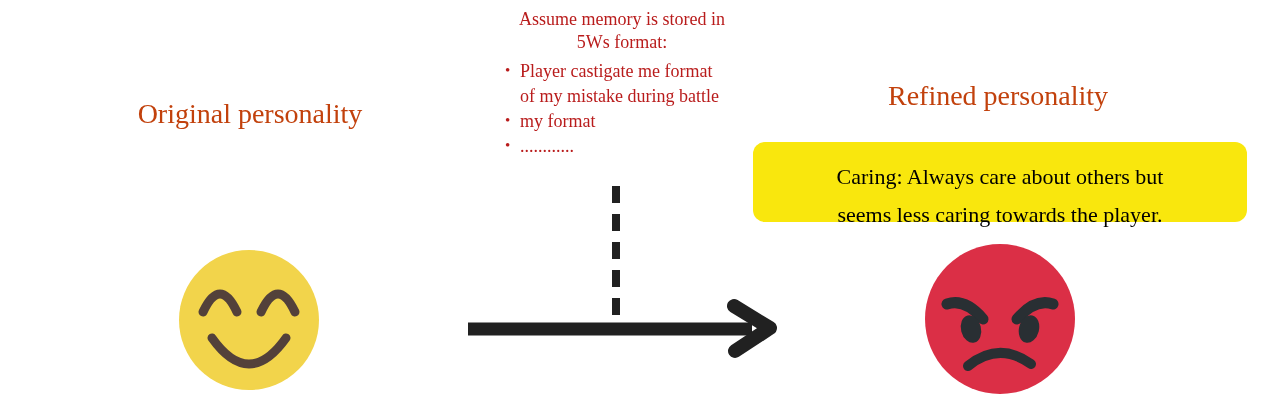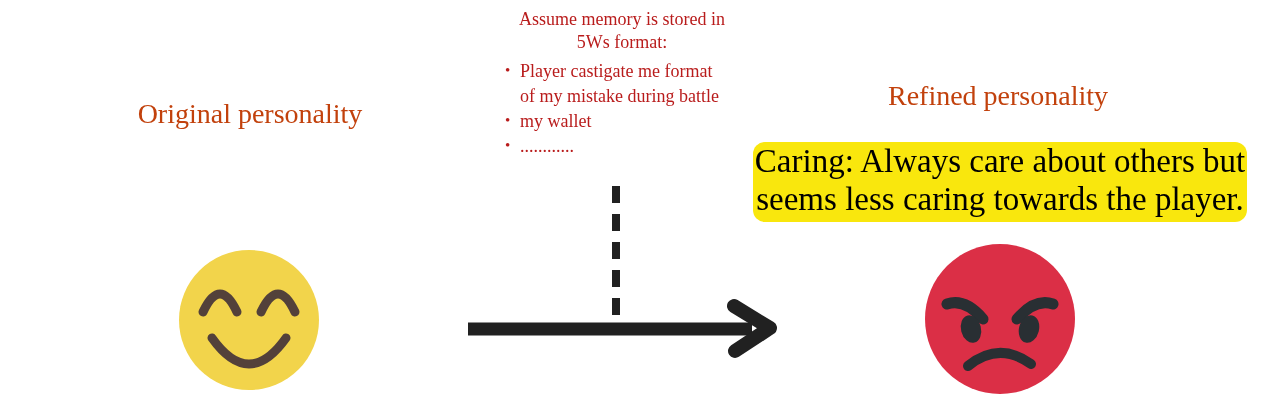--- a/index.html
+++ b/index.html
@@ -30,22 +30,22 @@
   }
   .highlight-left {
     left: 28px; top: 168px; width: 444px; height: 39px;
     border-radius: 10px;
     font-size: 28px; line-height: 39px;
     white-space: nowrap;
   }
   .highlight-right {
     left: 753px; top: 142px; width: 494px; height: 80px;
     border-radius: 12px;
-    font-size: 33px; line-height: 38px;
-    padding-top: 0;
+    font-size: 22px; line-height: 38px;
+    padding-top: 16px;
     box-sizing: border-box;
   }
   .memory {
     position: absolute;
     left: 500px; top: 8px; width: 244px;
     font-size: 18px;
     color: #b91c1c;
   }
   .memory-title { text-align: center; line-height: 23px; }
   .memory-list  { margin: 5px 0 0 0; padding: 0; list-style: none; }
@@ -90,21 +90,21 @@
     <div class="memory-title">
       <div>Assume memory is stored in</div>
       <div>5Ws format:</div>
     </div>
     <ul class="memory-list">
       <li>
         <div>Player castigate me format</div>
         <div>of my mistake during battle</div>
       </li>
       <li>
-        <div>my wallet</div>
+        <div>my format</div>
       </li>
       <li>
         <div>............</div>
       </li>
     </ul>
   </div>
 
   <svg class="connectors" width="1282" height="407" viewBox="0 0 1282 407">
     <line x1="616" y1="186" x2="616" y2="318" stroke-width="8" stroke-dasharray="17 11" stroke="#212121"></line>
     <g fill="none" stroke-linejoin="round" stroke="#212121">

